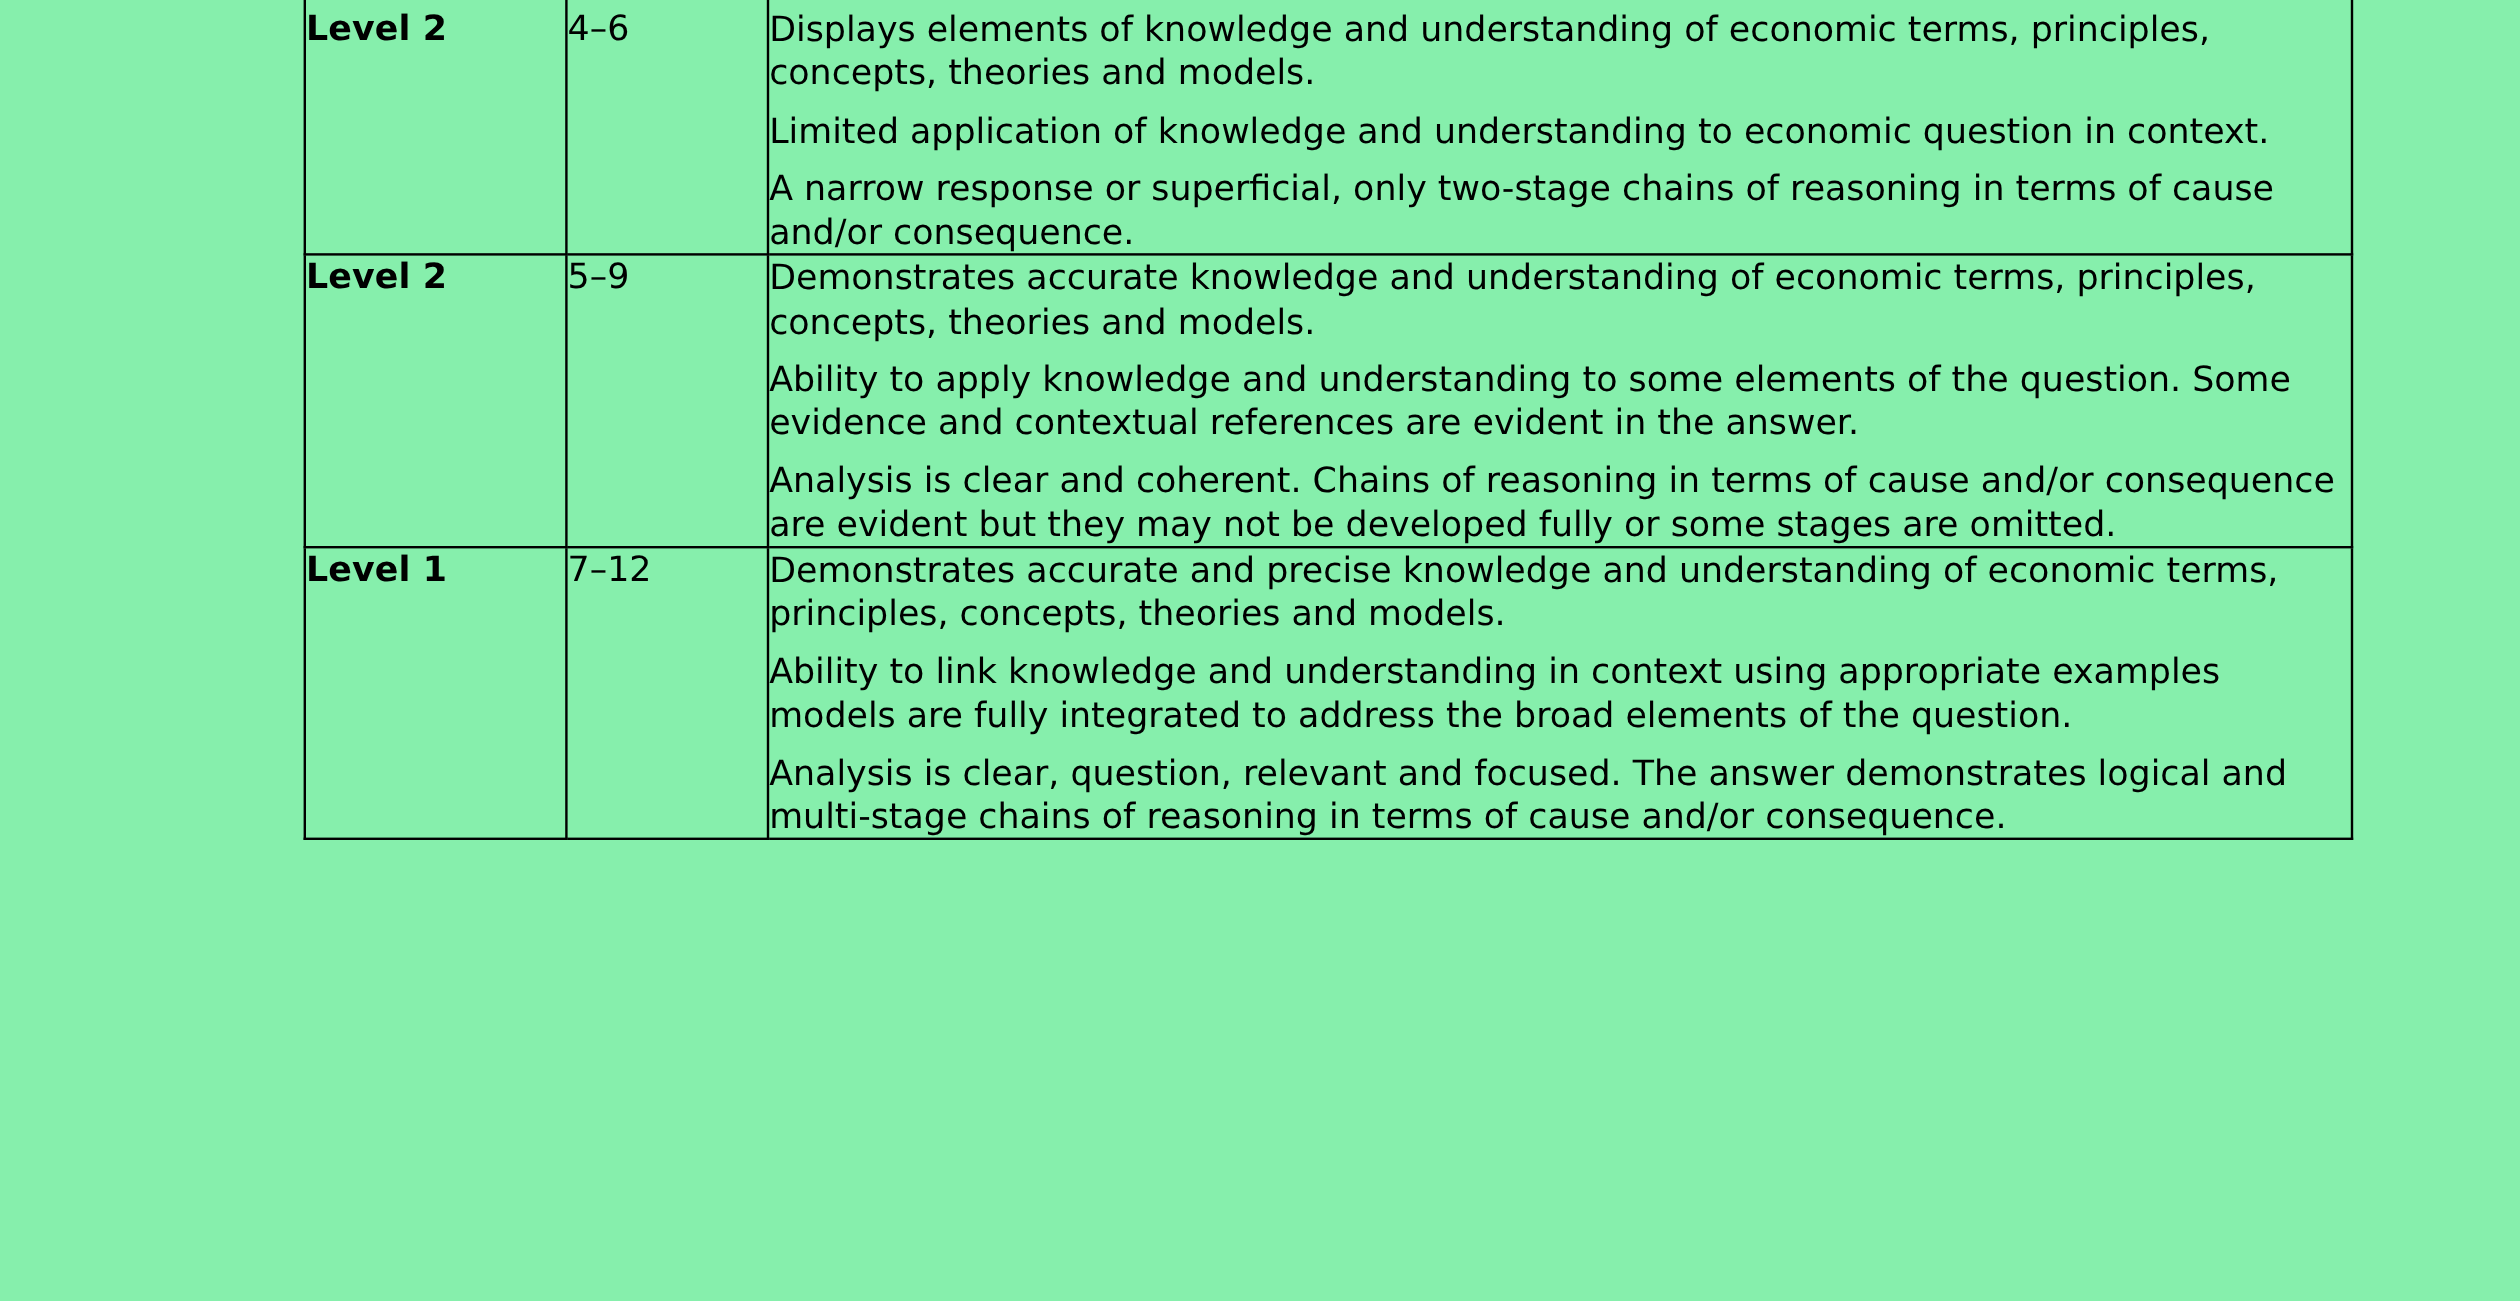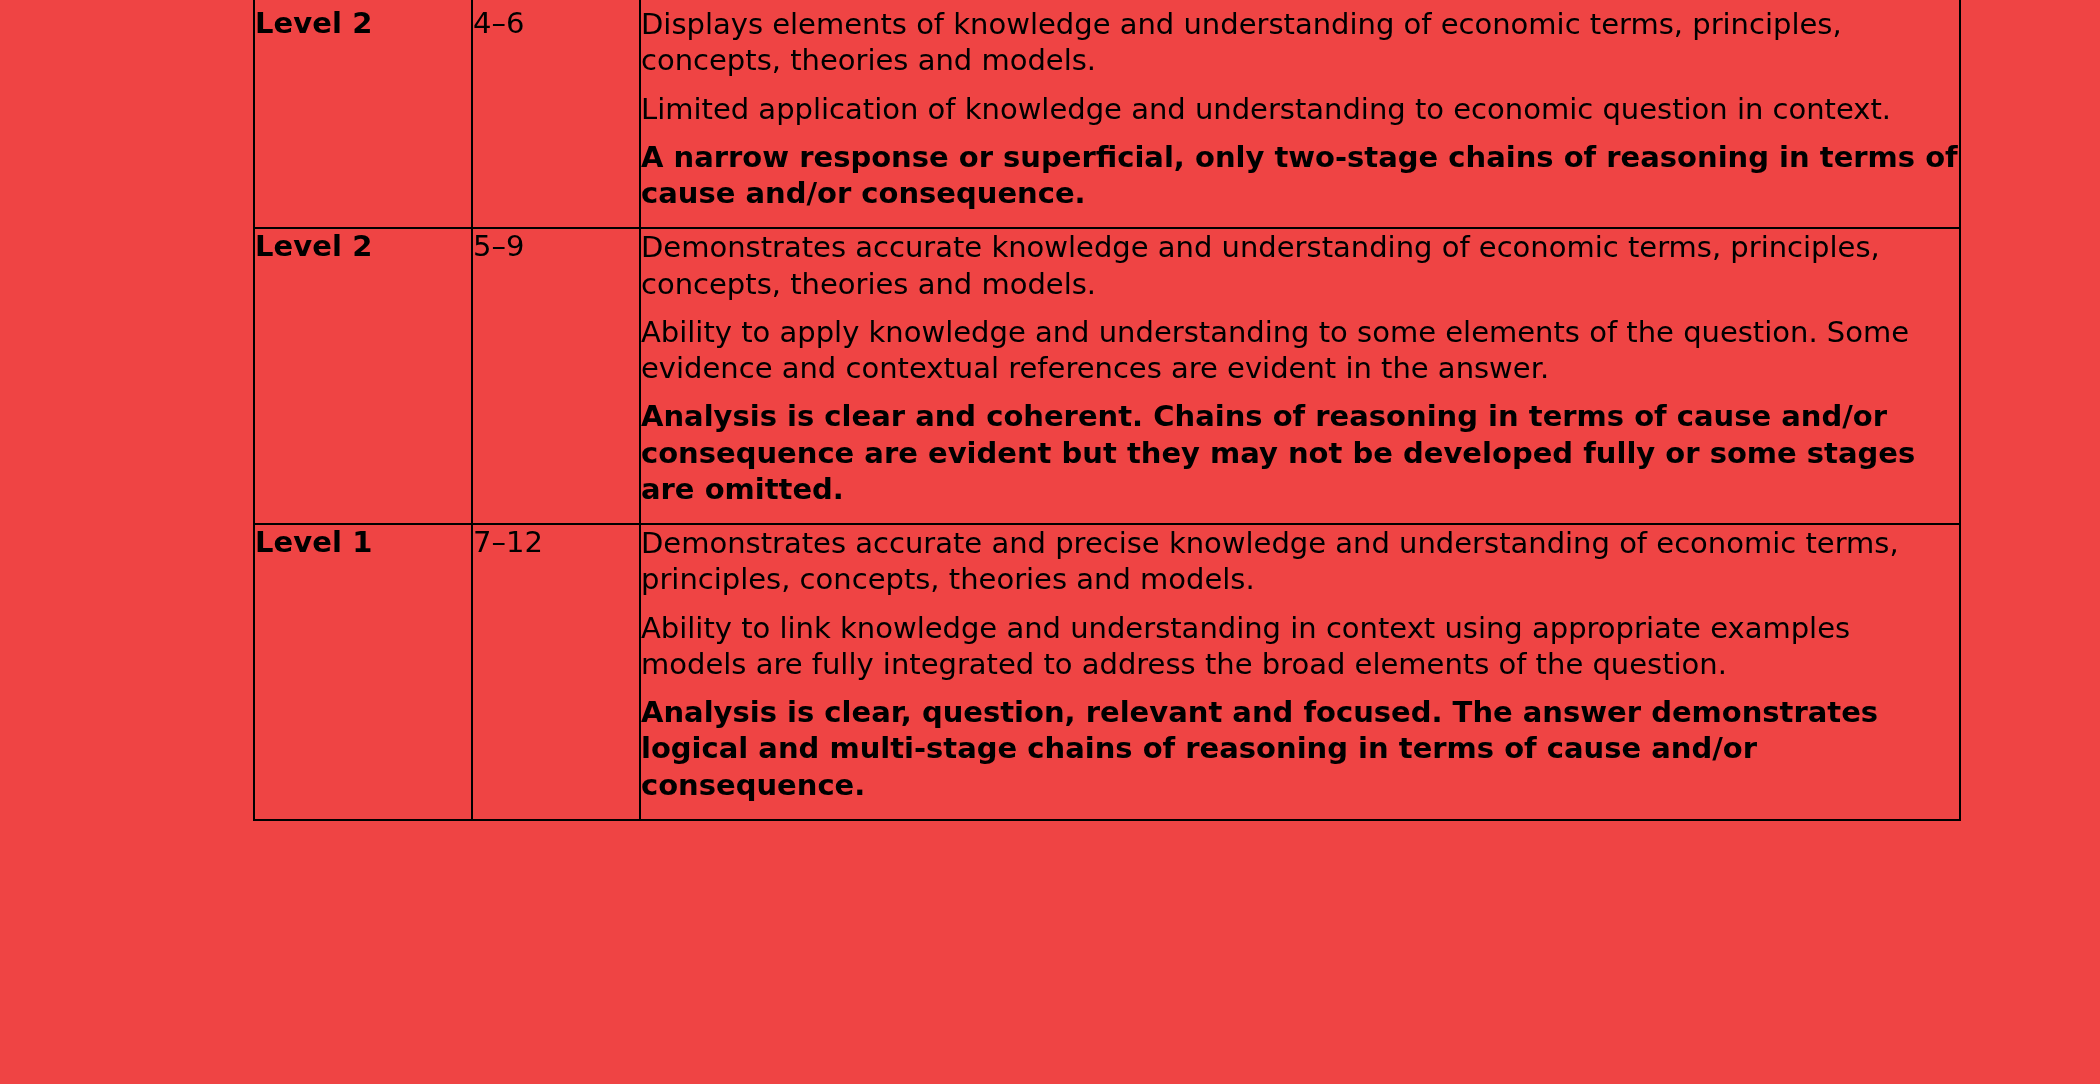--- a/index.html
+++ b/index.html
@@ -11,21 +11,21 @@
     width: 2100px;
     height: 1084px;
     font-family: "DejaVu Sans", sans-serif;
     color: #000000;
     overflow: hidden;
   }
   .page {
     position: relative;
     width: 2100px;
     height: 1084px;
-    background: #ef4444;
+    background: #86efac;
   }
   .table-wrap {
     position: absolute;
     left: 253px;
     top: -12px;
     width: 1706px;
   }
   table.levels {
     border-collapse: collapse;
     width: 1706px;
@@ -54,22 +54,21 @@
   }
   .cell-desc {
     padding: 14px 28px 22px 18px;
     font-size: 29px;
     line-height: 1.25;
   }
   .cell-desc p {
     margin: 0 0 12px 0;
   }
   .cell-desc p:last-child {
-    margin-bottom: 16px;
-    font-weight: bold;
+    margin-bottom: 0;
   }
   
   .clip-top .cell-level,
   .clip-top .cell-marks,
   .clip-top .cell-desc {
     padding-top: 16px;
   }
 </style>
 </head>
 <body>

